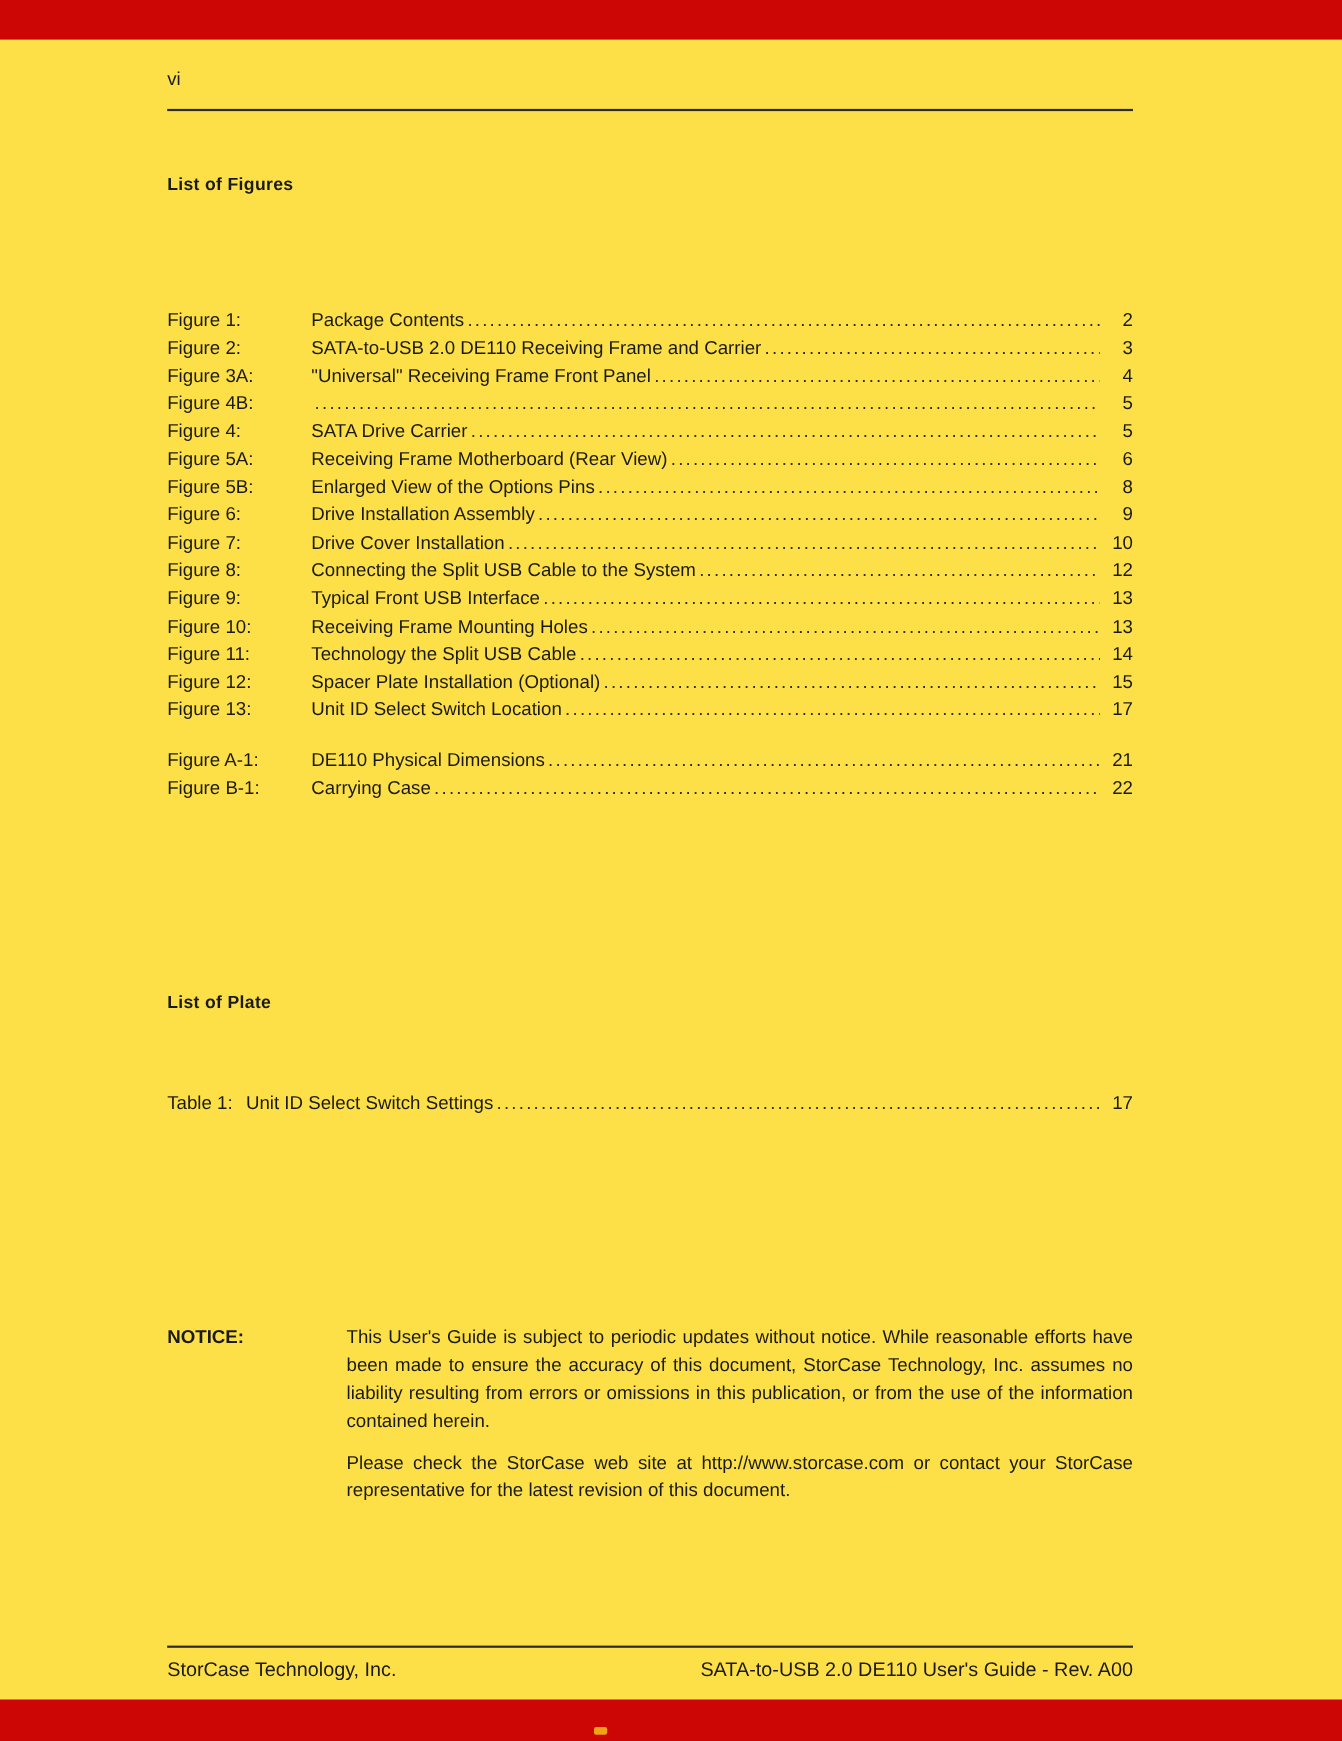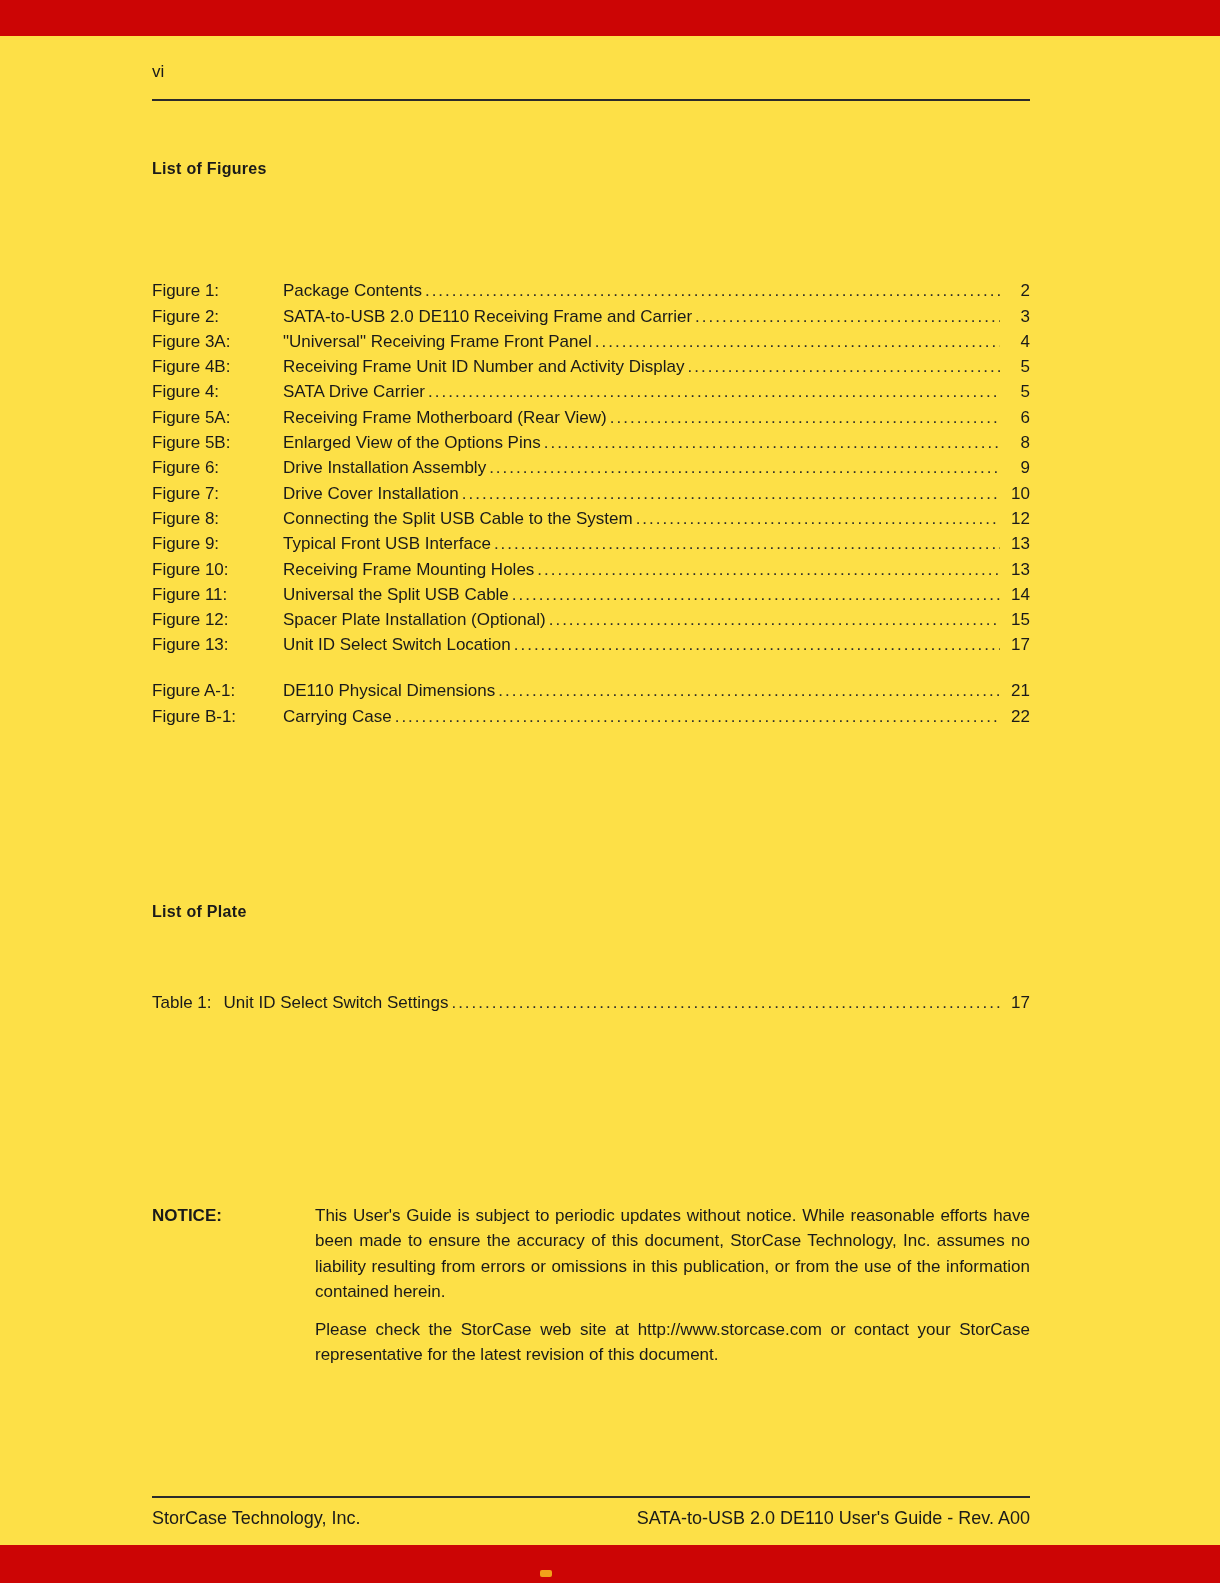--- a/index.html
+++ b/index.html
@@ -159,21 +159,20 @@
       <span class="toc-page">3</span>
     </div>
     <div class="toc-row">
       <span class="toc-label">Figure 3A:</span>
       <span class="toc-title">"Universal" Receiving Frame Front Panel</span>
       <span class="toc-leader"></span>
       <span class="toc-page">4</span>
     </div>
     <div class="toc-row">
       <span class="toc-label">Figure 4B:</span>
-      <span class="toc-title">Receiving Frame Unit ID Number and Activity Display</span>
       <span class="toc-leader"></span>
       <span class="toc-page">5</span>
     </div>
     <div class="toc-row">
       <span class="toc-label">Figure 4:</span>
       <span class="toc-title">SATA Drive Carrier</span>
       <span class="toc-leader"></span>
       <span class="toc-page">5</span>
     </div>
     <div class="toc-row">
@@ -213,21 +212,21 @@
       <span class="toc-page">13</span>
     </div>
     <div class="toc-row">
       <span class="toc-label">Figure 10:</span>
       <span class="toc-title">Receiving Frame Mounting Holes</span>
       <span class="toc-leader"></span>
       <span class="toc-page">13</span>
     </div>
     <div class="toc-row">
       <span class="toc-label">Figure 11:</span>
-      <span class="toc-title">Universal the Split USB Cable</span>
+      <span class="toc-title">Technology the Split USB Cable</span>
       <span class="toc-leader"></span>
       <span class="toc-page">14</span>
     </div>
     <div class="toc-row">
       <span class="toc-label">Figure 12:</span>
       <span class="toc-title">Spacer Plate Installation (Optional)</span>
       <span class="toc-leader"></span>
       <span class="toc-page">15</span>
     </div>
     <div class="toc-row">

